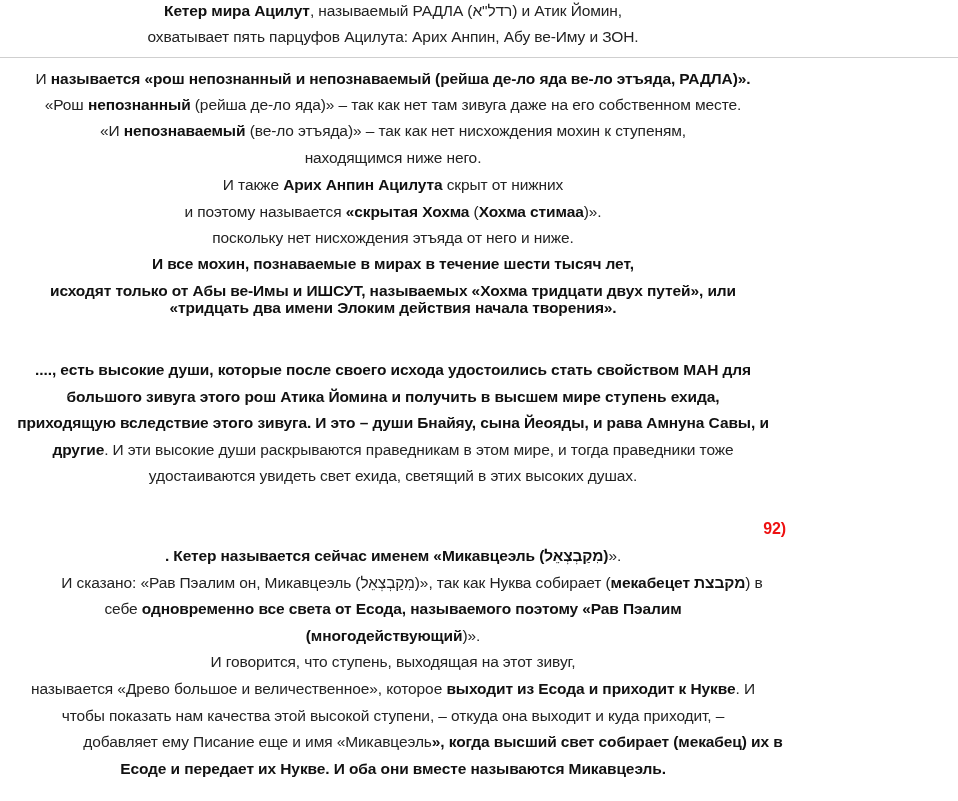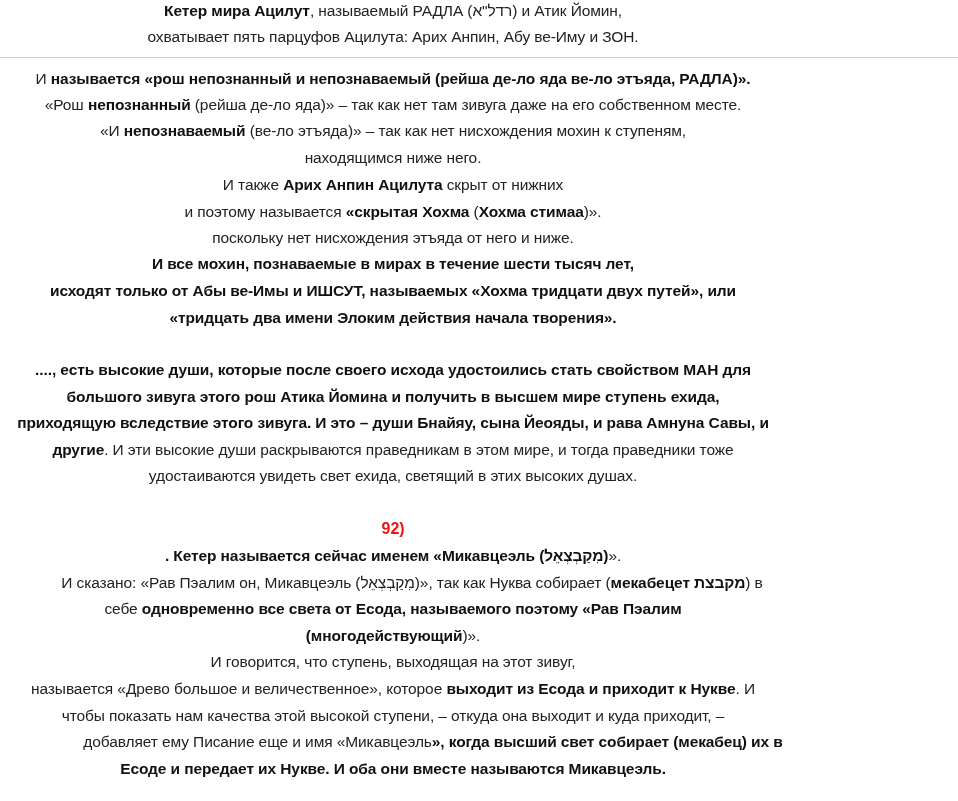--- a/index.html
+++ b/index.html
@@ -54,29 +54,29 @@
 
   <div class="line" style="top:69px;"><span class="r">И </span><b>называется «рош непознанный и непознаваемый (рейша де-ло яда ве-ло этъяда, РАДЛА)».</b></div>
   <div class="line" style="top:95px;"><span class="r">«Рош </span><b>непознанный</b><span class="r"> (рейша де-ло яда)» – так как нет там зивуга даже на его собственном месте.</span></div>
   <div class="line" style="top:121px;"><span class="r">«И </span><b>непознаваемый</b><span class="r"> (ве-ло этъяда)» – так как нет нисхождения мохин к ступеням,</span></div>
   <div class="line" style="top:148px;"><span class="r">находящимся ниже него.</span></div>
   <div class="line" style="top:175px;"><span class="r">И также </span><b>Арих Анпин Ацилута</b><span class="r"> скрыт от нижних</span></div>
   <div class="line" style="top:202px;"><span class="r">и поэтому называется </span><b>«скрытая Хохма</b><span class="r"> (</span><b>Хохма стимаа</b><span class="r">)».</span></div>
   <div class="line" style="top:228px;"><span class="r">поскольку нет нисхождения этъяда от него и ниже.</span></div>
   <div class="line" style="top:254px;"><b>И все мохин, познаваемые в мирах в течение шести тысяч лет,</b></div>
   <div class="line" style="top:281px;"><b>исходят только от Абы ве-Имы и ИШСУТ, называемых «Хохма тридцати двух путей», или</b></div>
-  <div class="line" style="top:308px;"><b>«тридцать два имени Элоким действия начала творения».</b></div>
+  <div class="line" style="top:298px;"><b>«тридцать два имени Элоким действия начала творения».</b></div>
 
   <div class="line" style="top:360px;"><b>...., есть высокие души, которые после своего исхода удостоились стать свойством МАН для</b></div>
   <div class="line" style="top:387px;"><b>большого зивуга этого рош Атика Йомина и получить в высшем мире ступень ехида,</b></div>
   <div class="line" style="top:413px;"><b>приходящую вследствие этого зивуга. И это – души Бнайяу, сына Йеояды, и рава Амнуна Савы, и</b></div>
   <div class="line" style="top:440px;"><b>другие</b><span class="r">. И эти высокие души раскрываются праведникам в этом мире, и тогда праведники тоже</span></div>
   <div class="line" style="top:466px;"><span class="r">удостаиваются увидеть свет ехида, светящий в этих высоких душах.</span></div>
 
-  <div class="line" style="top:519px;">
+  <div class="line" style="top:519px;text-align:right;">
     <span class="red">92)</span>
   </div>
   <div class="line" style="top:546px;"><b>. Кетер называется сейчас именем «Микавцеэль (מִקַבְצְאֵל)</b><span class="r">».</span></div>
   <div class="line" style="top:573px;padding-left:19px;"><span class="r">И сказано: «Рав Пэалим он, Микавцеэль (מִקַבְצְאֵל)», так как Нуква собирает (</span><b>мекабецет מקבצת</b><span class="r">) в</span></div>
   <div class="line" style="top:599px;"><span class="r">себе </span><b>одновременно все света от Есода, называемого поэтому «Рав Пэалим</b></div>
   <div class="line" style="top:626px;"><b>(многодействующий</b><span class="r">)».</span></div>
   <div class="line" style="top:652px;"><span class="r">И говорится, что ступень, выходящая на этот зивуг,</span></div>
   <div class="line" style="top:679px;"><span class="r">называется «Древо большое и величественное», которое </span><b>выходит из Есода и приходит к Нукве</b><span class="r">. И</span></div>
   <div class="line" style="top:706px;"><span class="r">чтобы показать нам качества этой высокой ступени, – откуда она выходит и куда приходит, –</span></div>
   <div class="line" style="top:732px;padding-left:40px;"><span class="r">добавляет ему Писание еще и имя «Микавцеэль</span><b>», когда высший свет собирает (мекабец) их в</b></div>

